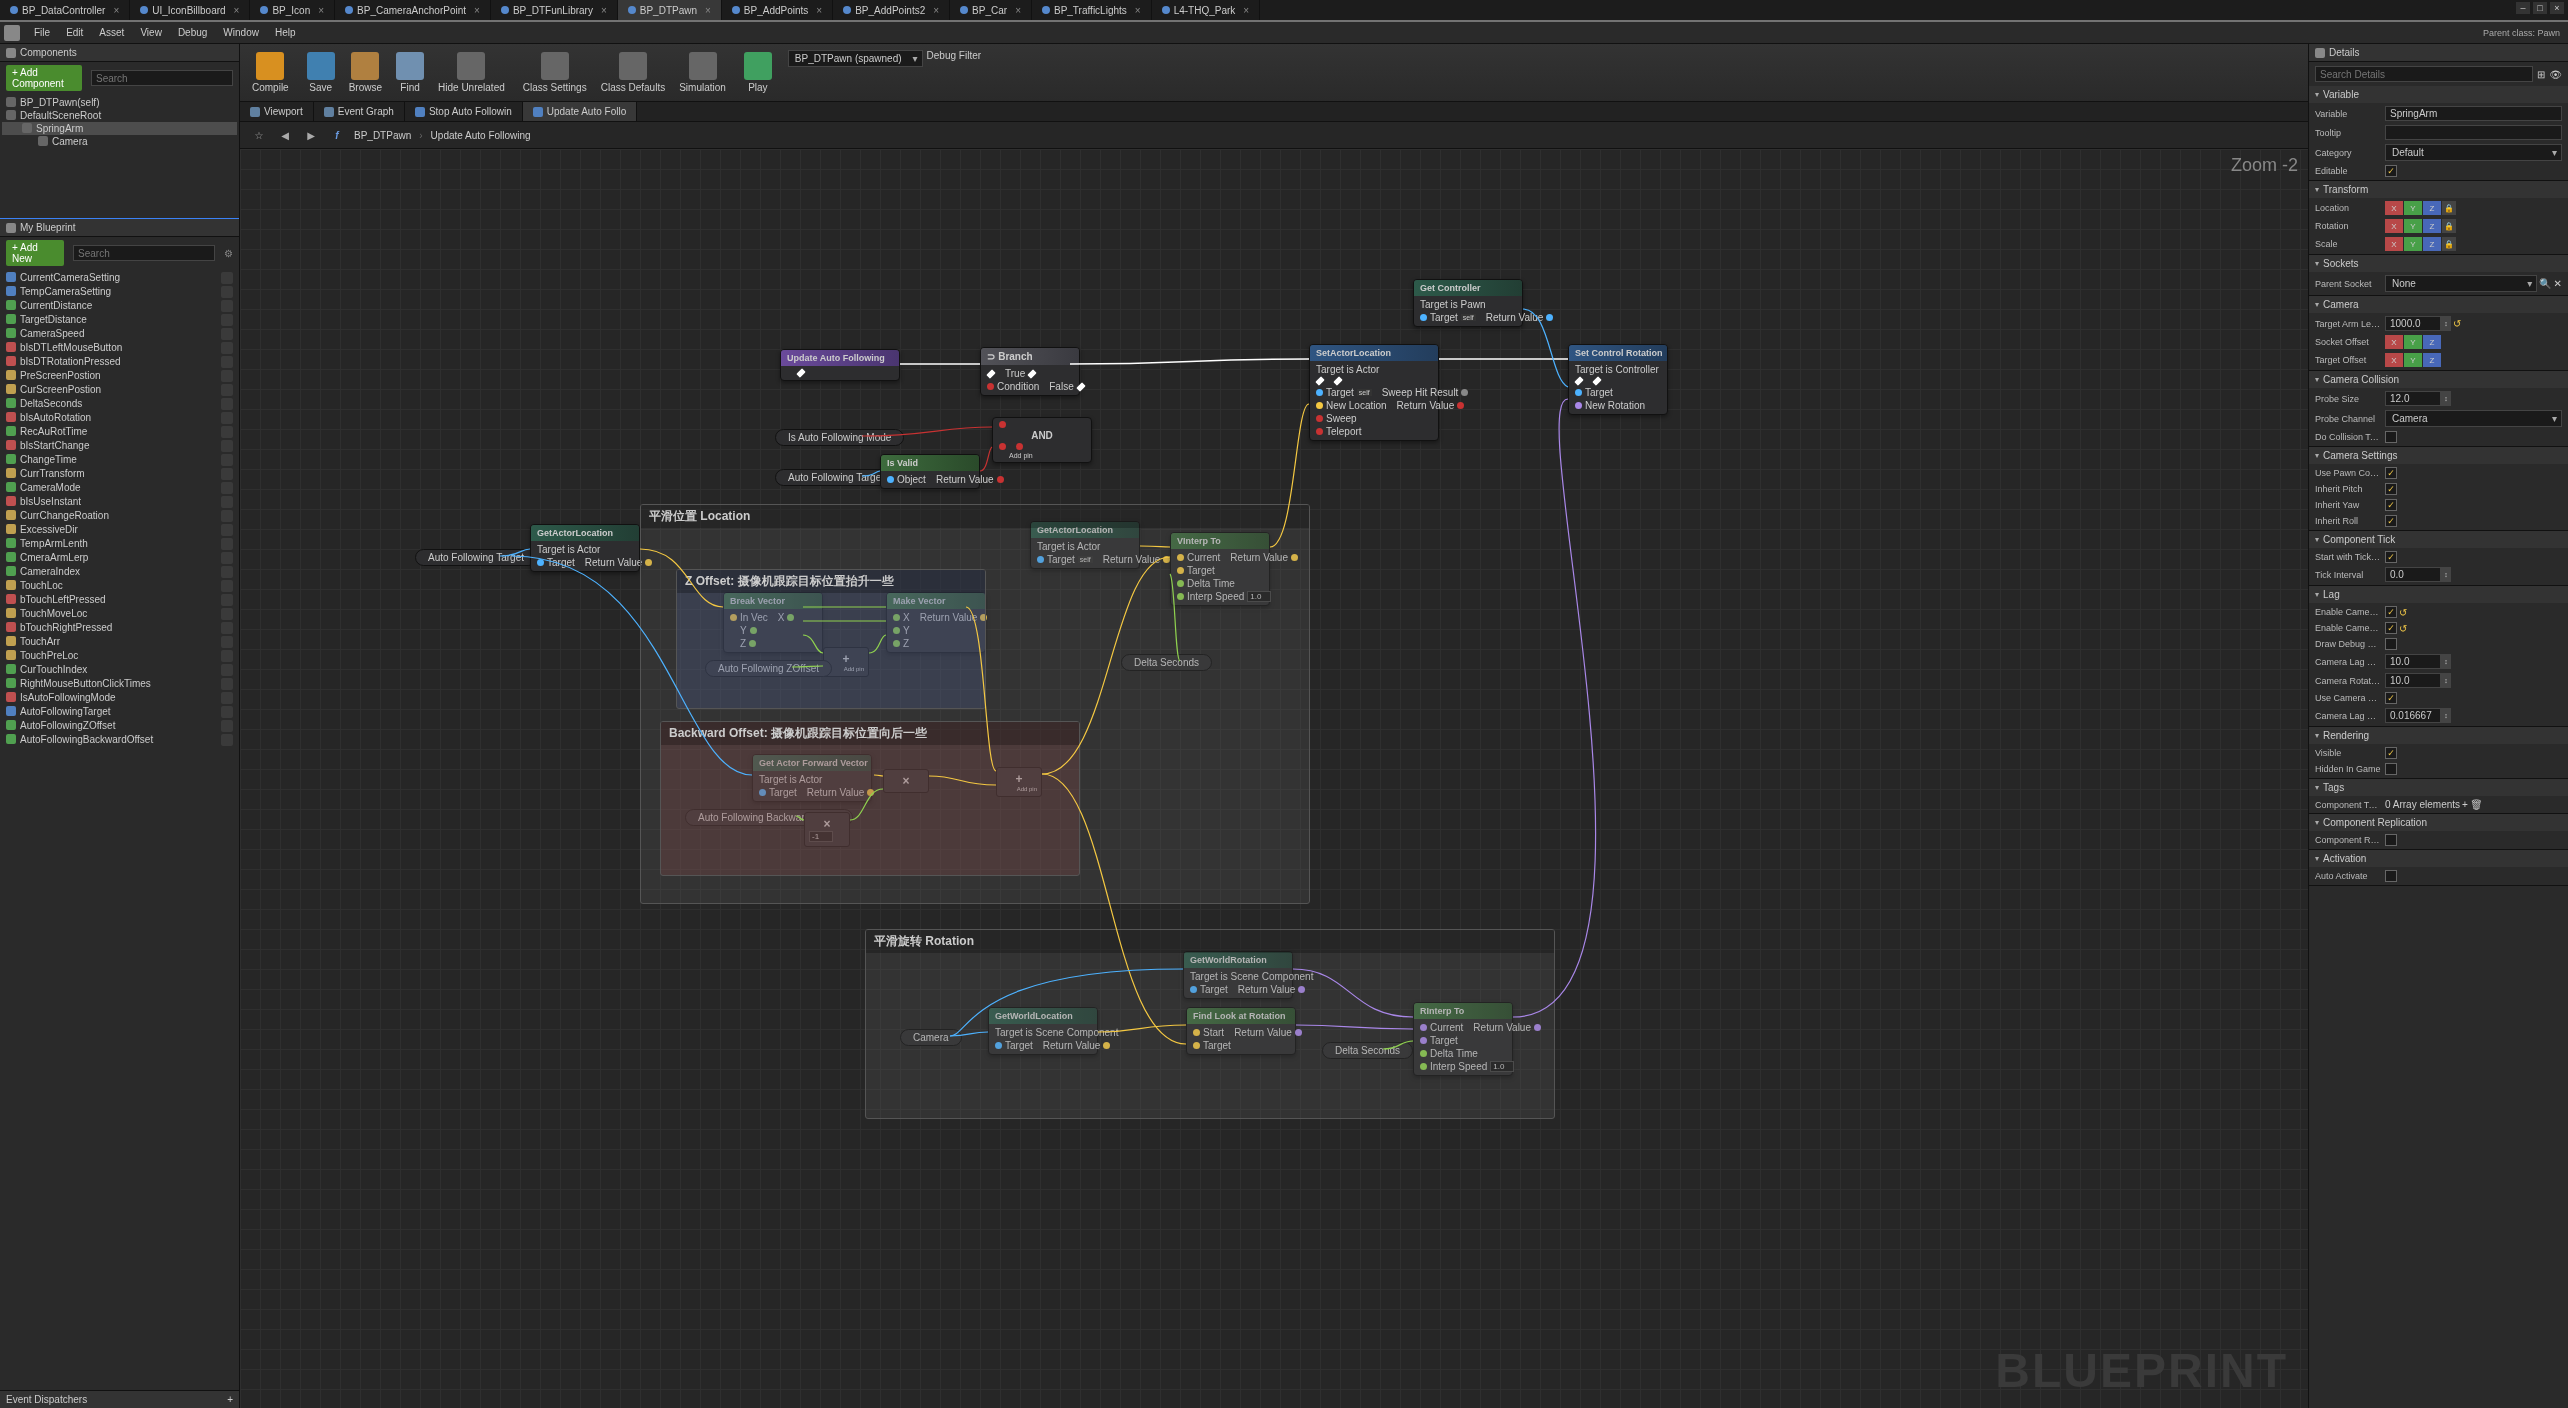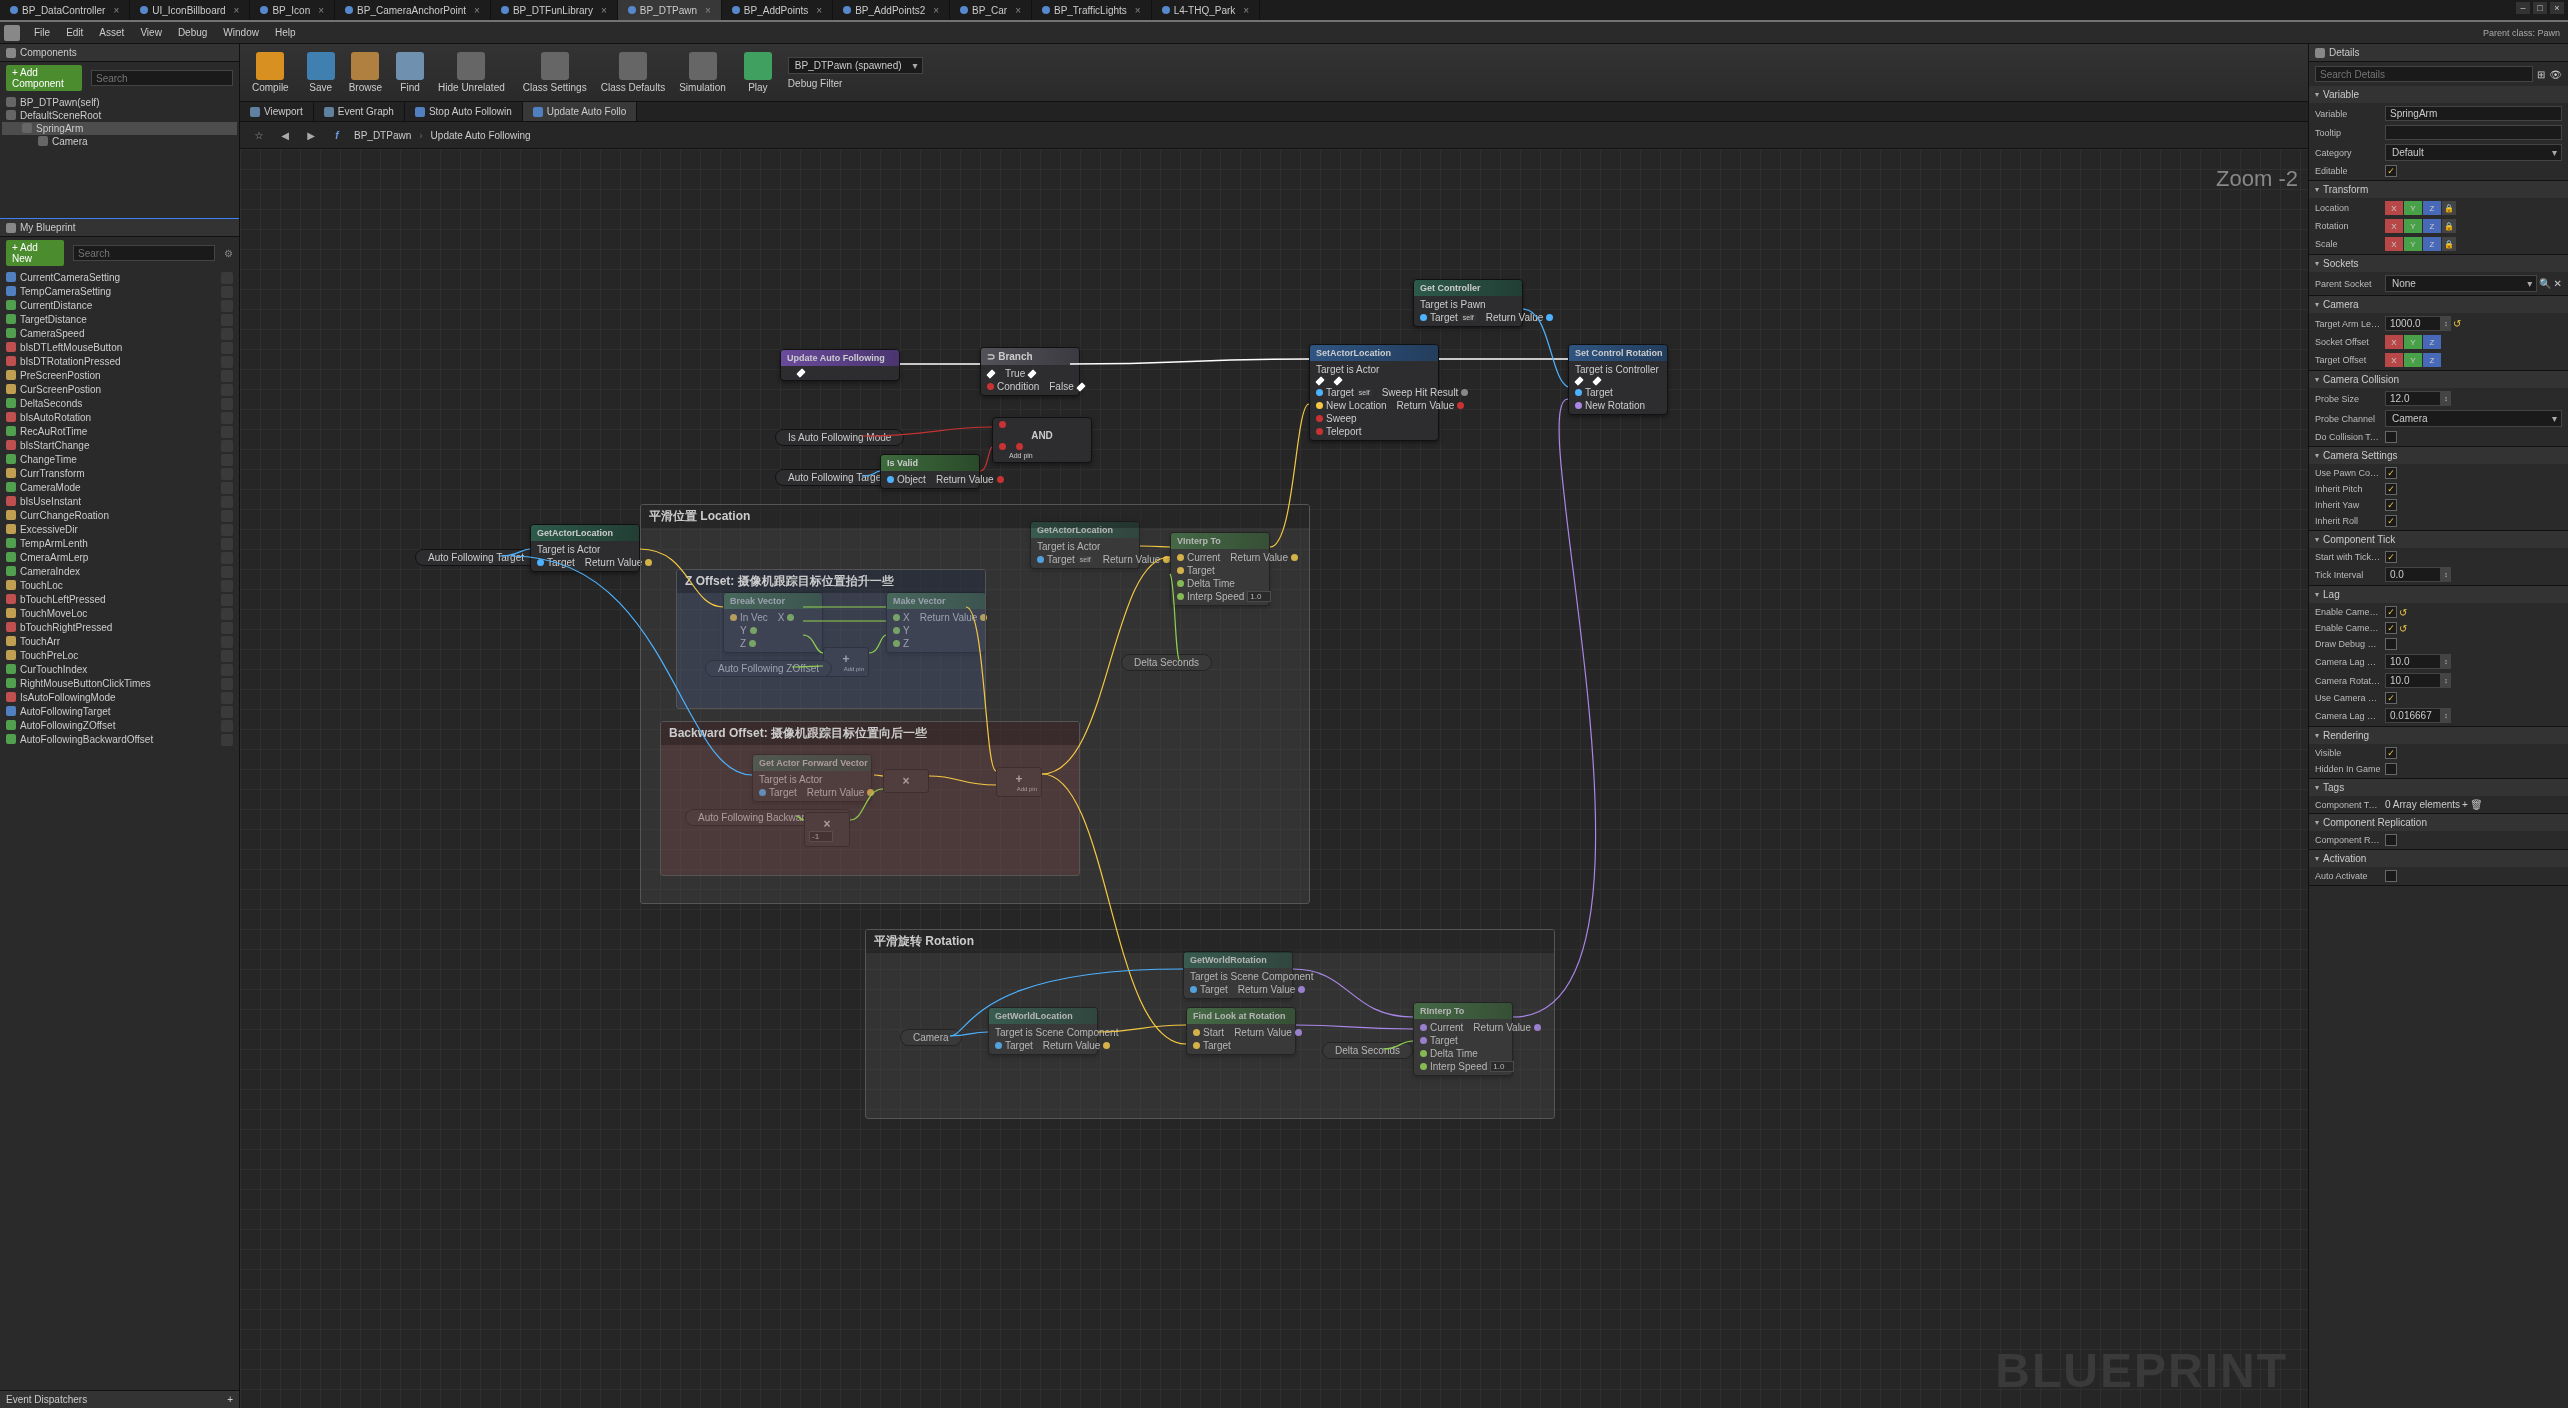--- a/index.html
+++ b/index.html
@@ -38,34 +38,34 @@
 .event-disp{background:#333;padding:3px 6px;border-top:1px solid #111;display:flex;justify-content:space-between}
 .toolbar{display:flex;background:linear-gradient(#333,#2a2a2a);padding:6px 10px;gap:14px;border-bottom:1px solid #111}
 .tool-group{display:flex;gap:10px}
 .tool-btn{display:flex;flex-direction:column;align-items:center;gap:2px;cursor:pointer;padding:2px}
 .tool-btn .ticon{width:28px;height:28px;background:#666;border-radius:3px}
 .tool-btn .ticon.compile{background:#d89020}
 .tool-btn .ticon.save{background:#4080b0}
 .tool-btn .ticon.browse{background:#b08040}
 .tool-btn .ticon.find{background:#7090b0}
 .tool-btn .ticon.play{background:#40a060}
-.debug-combo{display:flex;flex-direction:column;align-items:flex-start;justify-content:center;gap:4px}
+.debug-combo{display:flex;flex-direction:row;align-items:flex-start;justify-content:flex-start;gap:4px}
 .combo{background:#1a1a1a;border:1px solid #444;padding:2px 20px 2px 6px;position:relative}
 .combo::after{content:"▾";position:absolute;right:4px;top:2px;color:#aaa}
 .graph-tabs{display:flex;background:#222;height:20px;border-bottom:1px solid #111}
 .gtab{display:flex;align-items:center;gap:4px;padding:2px 10px;border-right:1px solid #111;white-space:nowrap}
 .gtab.active{background:#383838}
 .gtab .gi{width:10px;height:10px;background:#6080a0;border-radius:2px}
 .gtab .gi.fn{background:#5080c0}
 .breadcrumb{display:flex;align-items:center;gap:8px;background:#262626;padding:4px 10px;border-bottom:1px solid #111}
 .breadcrumb .navbtn{width:18px;height:18px;display:flex;align-items:center;justify-content:center;color:#aaa;cursor:pointer;border-radius:2px}
 .breadcrumb .crumb{color:#ccc}
 .breadcrumb .sep{color:#666}
 .graph{flex:1;position:relative;background:#262626;background-image:linear-gradient(#2f2f2f 1px,transparent 1px),linear-gradient(90deg,#2f2f2f 1px,transparent 1px);background-size:20px 20px;overflow:hidden}
-.zoom{position:absolute;top:17px;right:10px;color:#888;font-size:22px}
+.zoom{position:absolute;top:6px;right:10px;color:#888;font-size:18px}
 .watermark{position:absolute;bottom:10px;right:20px;color:#3a3a3a;font-size:48px;font-weight:bold;letter-spacing:2px}
 .node{position:absolute;background:#2d2d2f;border:1px solid #111;border-radius:4px;min-width:100px;box-shadow:0 2px 4px rgba(0,0,0,.4)}
 .node .nhead{padding:3px 6px;border-radius:3px 3px 0 0;font-weight:bold;font-size:9px;white-space:nowrap}
 .node .nbody{padding:3px 6px;display:flex;flex-direction:column;gap:2px}
 .node .nbody .row{display:flex;justify-content:flex-start;gap:10px;font-size:8px;white-space:nowrap}
 .node .pin{display:flex;align-items:center;gap:3px}
 .node .pindot{width:7px;height:7px;border-radius:50%;background:#888}
 .node .pindot.exec{width:8px;height:8px;border-radius:1px;background:#fff;transform:rotate(45deg)scale(.65,1)}
 .node .pindot.obj{background:#4db2ff}
 .node .pindot.bool{background:#c83232}

